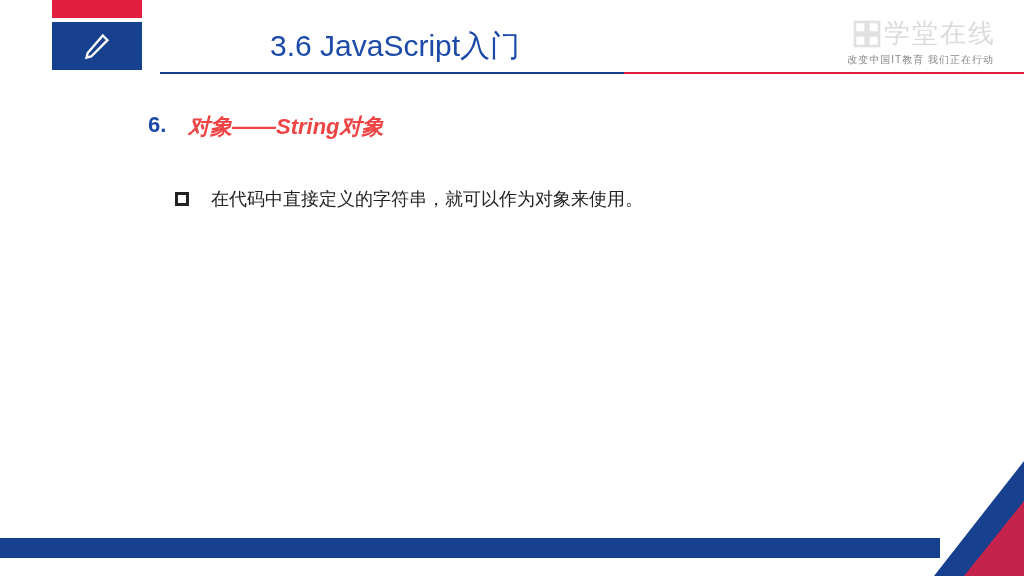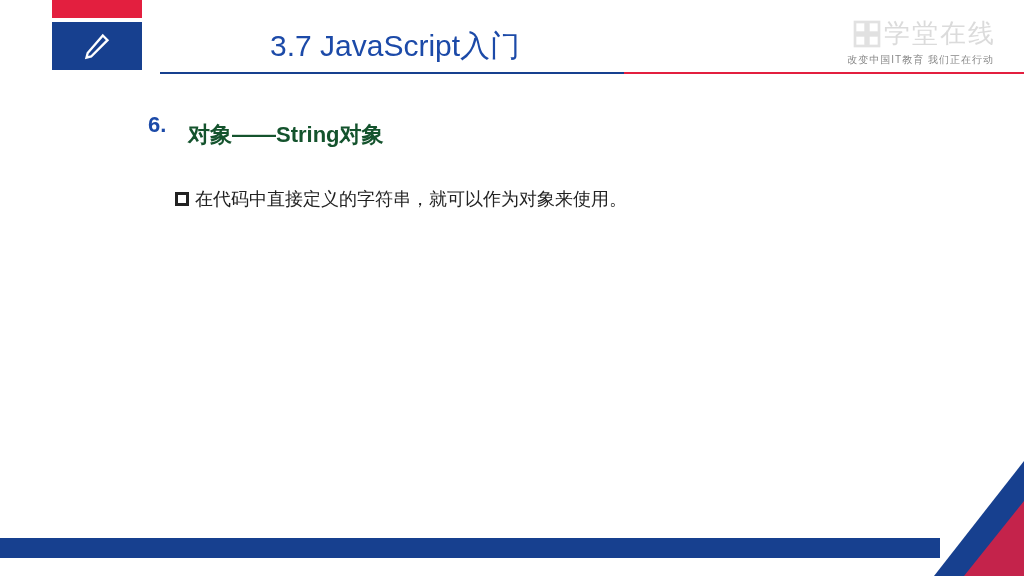--- a/index.html
+++ b/index.html
@@ -83,32 +83,33 @@
       position: absolute;
       left: 148px;
       top: 112px;
       font-size: 22px;
       color: #1c4aa8;
       font-weight: bold;
     }
     .section-title {
       position: absolute;
       left: 188px;
-      top: 120px;
+      top: 112px;
       font-size: 22px;
-      color: #14532d;
+      color: #ef4444;
       font-weight: bold;
+      font-style: italic;
     }
     .bullet-row {
       position: absolute;
       left: 175px;
       top: 187px;
       display: flex;
       align-items: center;
-      gap: 6px;
+      gap: 22px;
     }
     .bullet-icon {
       width: 14px;
       height: 14px;
       border: 3px solid #222;
       background: #fff;
       display: inline-block;
     }
     .bullet-text {
       font-size: 18px;
@@ -168,21 +169,21 @@
 <body>
 
 <div class="top-red-block"></div>
 
 <div class="pencil-tab">
   <svg viewBox="0 0 24 24" fill="none" stroke="#fff" stroke-width="2">
     <path d="M17 3l4 4L7 21l-4 1 1-4L17 3z"></path>
   </svg>
 </div>
 
-<div class="title">3.7 JavaScript入门</div>
+<div class="title">3.6 JavaScript入门</div>
 
 <div class="watermark">
   <svg viewBox="0 0 24 24" fill="none" stroke="#aaa" stroke-width="2">
     <rect x="3" y="3" width="8" height="8"></rect>
     <rect x="13" y="3" width="8" height="8"></rect>
     <rect x="3" y="13" width="8" height="8"></rect>
     <rect x="13" y="13" width="8" height="8"></rect>
   </svg>
   <span class="watermark-text">学堂在线</span>
 </div>

